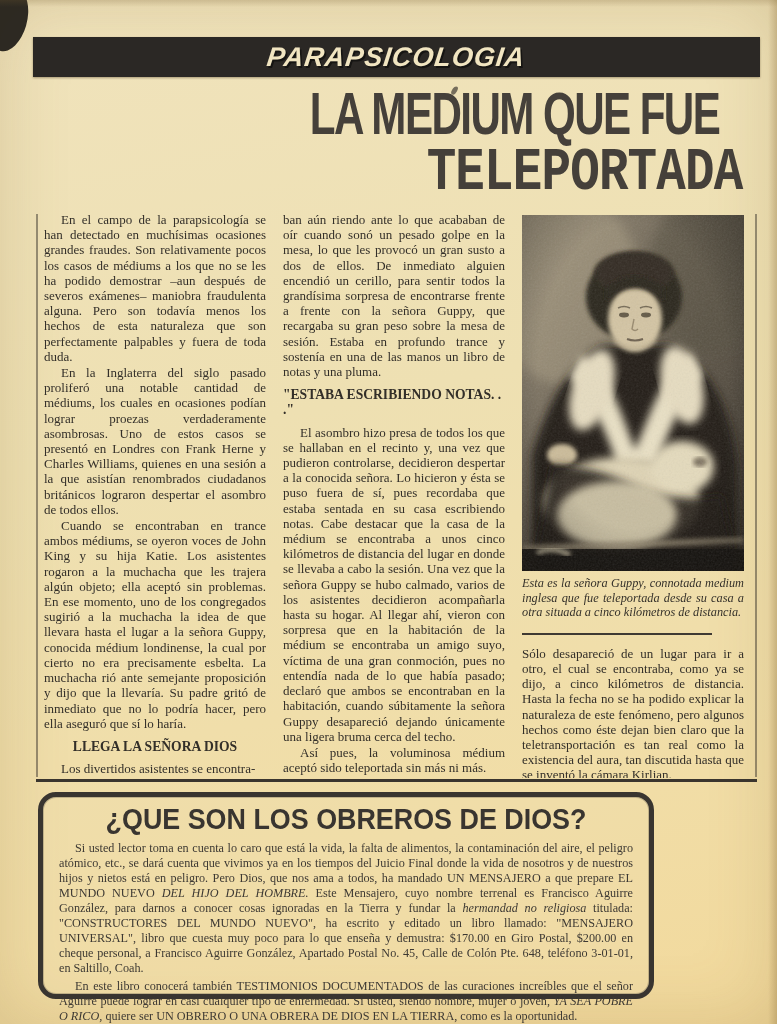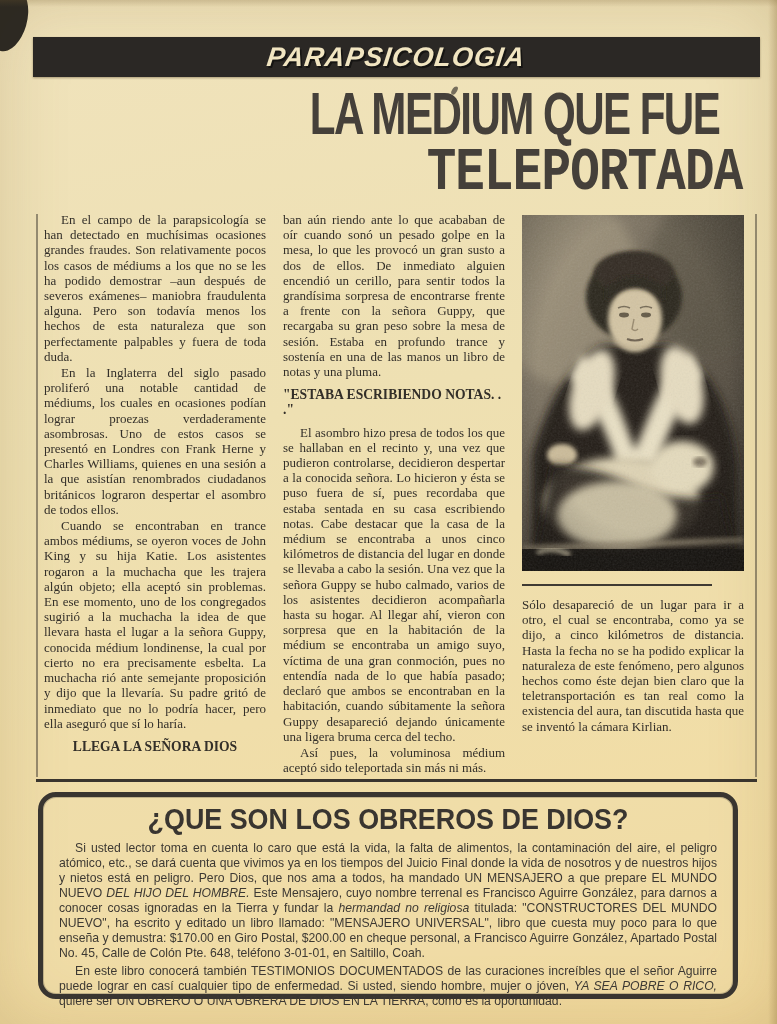--- a/index.html
+++ b/index.html
@@ -42,28 +42,28 @@
   
   .photo{width:100%;height:356px;display:block;margin:3px 0 5px;}
   .caption{font-style:italic;font-size:12.3px;line-height:14.6px;text-align:justify;color:#35312a;}
   .caption-rule{width:190px;height:2px;background:#3f3a33;margin:13px 0 11px;border:0;}
   
   .edge-rule{position:absolute;top:214px;height:563px;width:2px;background:rgba(62,55,46,.50);}
   .edge-left{left:36px;}
   .edge-right{left:755px;}
   .bottom-rule{position:absolute;left:36px;top:779px;width:721px;height:3px;background:#3a352e;}
   
-  .ad-box{position:absolute;left:38px;top:792px;width:700px;height:207px;box-sizing:border-box;
+  .ad-box{position:absolute;left:38px;top:792px;width:616px;height:207px;box-sizing:border-box;
     border:5px solid #393530;border-radius:18px;padding:5px 16px 6px;
     font-family:"Liberation Sans",sans-serif;color:#3d3933;
     background:rgba(238,221,172,.35);box-shadow:inset 0 0 0 1px rgba(57,53,48,.25);}
   .ad-title{text-align:center;font-size:28px;font-weight:bold;margin:1px 0 6px;color:#393530;
     transform:scale(.96,1.06);transform-origin:center top;white-space:nowrap;}
   .ad-p{font-size:12.2px;line-height:15px;text-align:justify;margin:0 0 3px;}
-  .ad-p.indent{text-indent:16px;}
+  .ad-p.indent{text-indent:16px;font-family:Liberation Serif, serif;}
 </style>
 </head>
 <body>
 
 <div class="page">
 
   <div class="blot-tl"></div>
   <div class="speck-1"></div>
   <div class="edge-shade-top"></div>
   <div class="edge-shade-right"></div>
@@ -80,20 +80,21 @@
   <div class="edge-rule edge-left"></div>
   <div class="edge-rule edge-right"></div>
 
   <div class="columns">
 
     <div class="col">
       <p>En el campo de la parapsicología se han detectado en muchísimas ocasiones grandes fraudes. Son relativamente pocos los casos de médiums a los que no se les ha podido demostrar –aun después de severos exámenes– maniobra fraudulenta alguna. Pero son todavía menos los hechos de esta naturaleza que son perfectamente palpables y fuera de toda duda.</p>
       <p>En la Inglaterra del siglo pasado proliferó una notable cantidad de médiums, los cuales en ocasiones podían lograr proezas verdaderamente asombrosas. Uno de estos casos se presentó en Londres con Frank Herne y Charles Williams, quienes en una sesión a la que asistían renombrados ciudadanos británicos lograron despertar el asombro de todos ellos.</p>
       <p>Cuando se encontraban en trance ambos médiums, se oyeron voces de John King y su hija Katie. Los asistentes rogaron a la muchacha que les trajera algún objeto; ella aceptó sin problemas. En ese momento, uno de los congregados sugirió a la muchacha la idea de que llevara hasta el lugar a la señora Guppy, conocida médium londinense, la cual por cierto no era precisamente esbelta. La muchacha rió ante semejante proposición y dijo que la llevaría. Su padre gritó de inmediato que no lo podría hacer, pero ella aseguró que sí lo haría.</p>
       <div class="subhead center">LLEGA LA SEÑORA DIOS</div>
+      <p>Los divertidos asistentes se encontra-</p>
     </div>
 
     <div class="col">
       <p class="noindent">ban aún riendo ante lo que acababan de oír cuando sonó un pesado golpe en la mesa, lo que les provocó un gran susto a dos de ellos. De inmediato alguien encendió un cerillo, para sentir todos la grandísima sorpresa de encontrarse frente a frente con la señora Guppy, que recargaba su gran peso sobre la mesa de sesión. Estaba en profundo trance y sostenía en una de las manos un libro de notas y una pluma.</p>
       <div class="subhead left">"ESTABA ESCRIBIENDO NOTAS. . ."</div>
       <p>El asombro hizo presa de todos los que se hallaban en el recinto y, una vez que pudieron controlarse, decidieron despertar a la conocida señora. Lo hicieron y ésta se puso fuera de sí, pues recordaba que estaba sentada en su casa escribiendo notas. Cabe destacar que la casa de la médium se encontraba a unos cinco kilómetros de distancia del lugar en donde se llevaba a cabo la sesión. Una vez que la señora Guppy se hubo calmado, varios de los asistentes decidieron acompañarla hasta su hogar. Al llegar ahí, vieron con sorpresa que en la habitación de la médium se encontraba un amigo suyo, víctima de una gran conmoción, pues no entendía nada de lo que había pasado; declaró que ambos se encontraban en la habitación, cuando súbitamente la señora Guppy desapareció dejando únicamente una ligera bruma cerca del techo.</p>
       <p>Así pues, la voluminosa médium aceptó sido teleportada sin más ni más.</p>
     </div>
 
     <div class="col">
@@ -145,20 +146,21 @@
         <ellipse cx="178" cy="247" rx="7" ry="5" fill="#55493a" opacity="0.7" filter="url(#b2)"></ellipse>
         <ellipse cx="40" cy="240" rx="15" ry="11" fill="#cbbb99" filter="url(#b2)"></ellipse>
         <path d="M30,250 Q70,250 110,270 Q150,290 200,280 L215,356 L10,356 Z" fill="#241f18" opacity="0.9" filter="url(#b4)"></path>
         <ellipse cx="95" cy="300" rx="60" ry="34" fill="#d8cdae" opacity="0.9" filter="url(#b4)"></ellipse>
         <path d="M0,330 L222,322 L222,328 L0,338 Z" fill="#968a72" opacity="0.8" filter="url(#b2)"></path>
         <rect x="0" y="334" width="222" height="22" fill="#16130f" opacity="0.95"></rect>
         <path d="M15,338 Q30,330 48,340" stroke="#d8cdae" stroke-width="5" fill="none" opacity="0.85" filter="url(#b2)"></path>
         <rect width="222" height="356" fill="url(#vig)"></rect>
         <rect width="222" height="356" filter="url(#grain)" opacity="0.13"></rect>
       </svg>
+      <div class="caption">Esta es la señora Guppy, connotada medium inglesa que fue teleportada desde su casa a otra situada a cinco kilómetros de distancia.</div>
       <div class="caption-rule"></div>
       <p class="noindent">Sólo desapareció de un lugar para ir a otro, el cual se encontraba, como ya se dijo, a cinco kilómetros de distancia. Hasta la fecha no se ha podido explicar la naturaleza de este fenómeno, pero algunos hechos como éste dejan bien claro que la teletransportación es tan real como la existencia del aura, tan discutida hasta que se inventó la cámara Kirlian.</p>
     </div>
 
   </div>
 
   <div class="bottom-rule"></div>
 
   <div class="ad-box">
     <div class="ad-title">¿QUE SON LOS OBREROS DE DIOS?</div>

